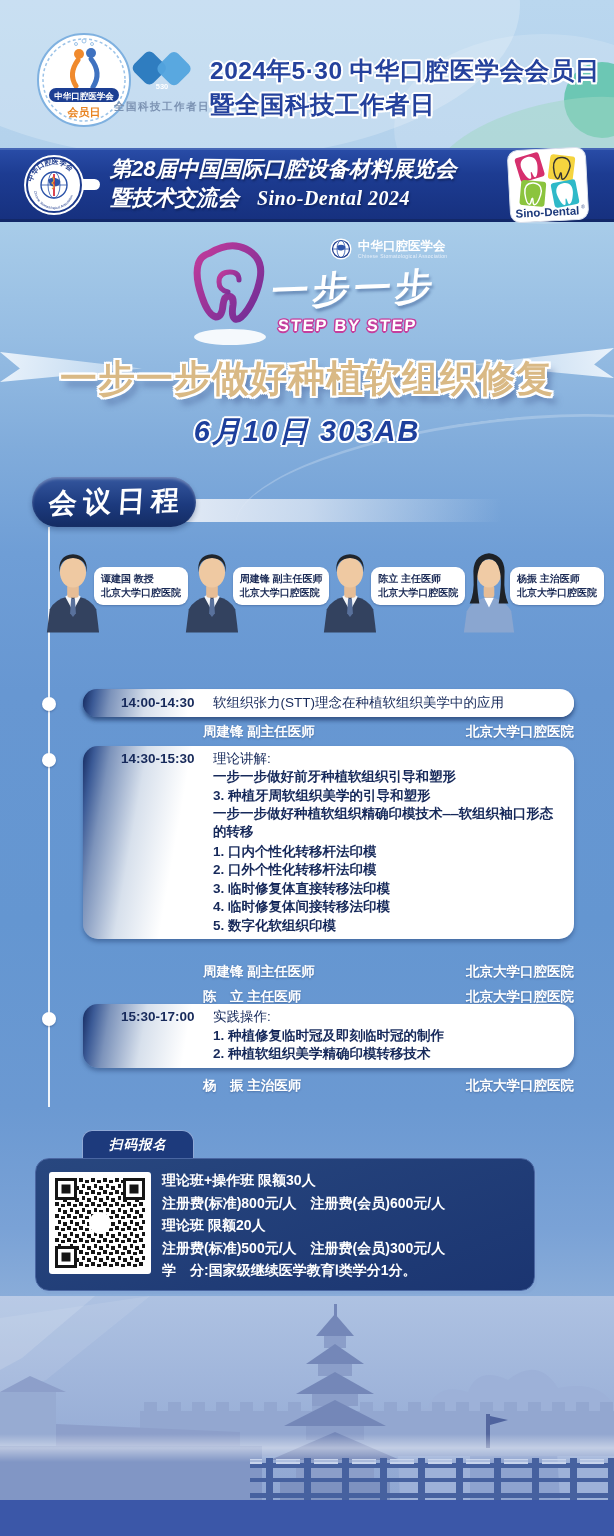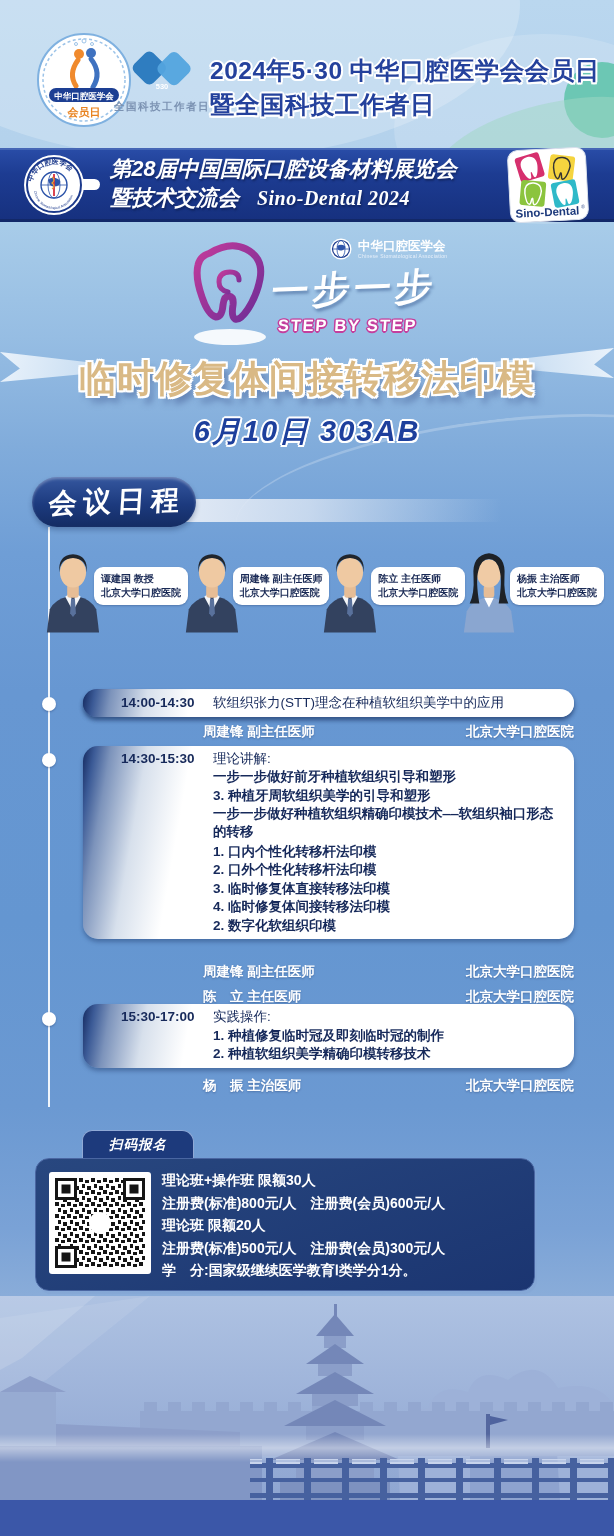--- a/index.html
+++ b/index.html
@@ -243,21 +243,21 @@
       </svg>
       <div>
         <div class="csa-mini-name">中华口腔医学会</div>
         <div class="csa-mini-sub">Chinese Stomatological Association</div>
       </div>
     </div>
     <div class="brand-cn">一步一步</div>
     <div class="brand-en ow-pink">STEP BY STEP</div>
   </div>
 
-  <div class="event-title ow-deep">临时修复体间接转移法印模</div>
+  <div class="event-title ow-deep">一步一步做好种植软组织修复</div>
   <div class="event-date ow">6月10日 303AB</div>
 
   <div class="agenda-band"></div>
   <div class="agenda-pill">
     <span>会议日程</span>
   </div>
 
   <div class="tl-line"></div>
   <div class="tl-dot" style="top:697px"></div>
   <div class="tl-dot" style="top:753px"></div>
@@ -329,21 +329,21 @@
       <div class="s-time">14:30-15:30</div>
       <div class="s-body">
         <div class="s-title">理论讲解:</div>
         <div class="s-line strong">一步一步做好前牙种植软组织引导和塑形</div>
         <div class="s-line">3. 种植牙周软组织美学的引导和塑形</div>
         <div class="s-line strong">一步一步做好种植软组织精确印模技术——软组织袖口形态的转移</div>
         <div class="s-line">1. 口内个性化转移杆法印模</div>
         <div class="s-line">2. 口外个性化转移杆法印模</div>
         <div class="s-line">3. 临时修复体直接转移法印模</div>
         <div class="s-line">4. 临时修复体间接转移法印模</div>
-        <div class="s-line">2. 数字化软组织印模</div>
+        <div class="s-line">5. 数字化软组织印模</div>
       </div>
     </div>
   </div>
   <div class="credits" style="top:962px">
     <div class="credit-row">
       <span>周建锋 副主任医师</span>
       <span>北京大学口腔医院</span>
     </div>
     <div class="credit-row">
       <span>陈　立 主任医师</span>

